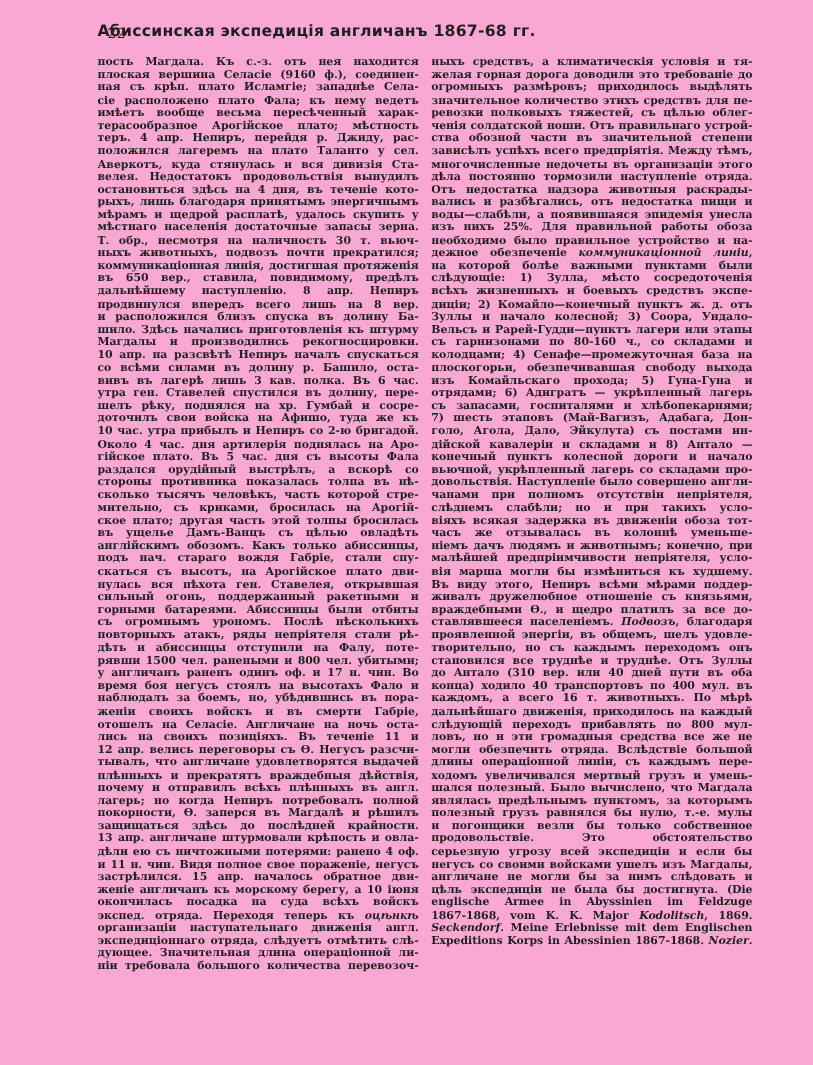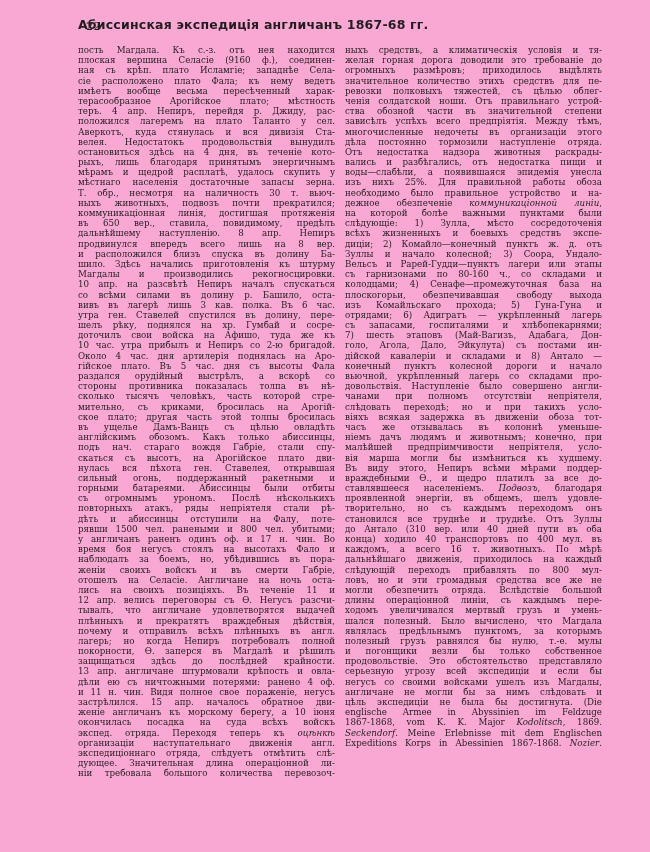--- a/index.html
+++ b/index.html
@@ -31,20 +31,21 @@
     font-weight: bold;
     font-size: 12.5px;
     letter-spacing: 0.2px;
     white-space: nowrap;
   }
   .columns {
     position: absolute;
     top: 45px; left: 78px; width: 524px;
     display: flex;
     gap: 10px;
+    font-weight: bold;
   }
   .col {
     width: 257px;
     font-size: 8.7px;
     line-height: 10.2px;
   }
   .line {
     height: 10.2px;
     overflow: hidden;
     text-align: justify;
@@ -166,27 +167,28 @@
         <div class="line"><span>изъ Комайльскаго прохода; 5) Гуна-Гуна и</span></div>
         <div class="line"><span>отрядами; 6) Адигратъ — укрѣпленный лагерь</span></div>
         <div class="line"><span>съ запасами, госпиталями и хлѣбопекарнями;</span></div>
         <div class="line"><span>7) шесть этаповъ (Май-Вагизъ, Адабага, Дон-</span></div>
         <div class="line"><span>голо, Агола, Дало, Эйкулута) съ постами ин-</span></div>
         <div class="line"><span>дійской кавалеріи и складами и 8) Антало —</span></div>
         <div class="line"><span>конечный пунктъ колесной дороги и начало</span></div>
         <div class="line"><span>вьючной, укрѣпленный лагерь со складами про-</span></div>
         <div class="line"><span>довольствія. Наступленіе было совершено англи-</span></div>
         <div class="line"><span>чанами при полномъ отсутствіи непріятеля,</span></div>
-        <div class="line"><span>слѣдовать переходѣ; но и при такихъ усло-</span></div>
+        <div class="line"><span>слѣднемъ слабѣли; но и при такихъ усло-</span></div>
         <div class="line"><span>віяхъ всякая задержка въ движеніи обоза тот-</span></div>
         <div class="line"><span>часъ же отзывалась въ колоннѣ уменьше-</span></div>
         <div class="line"><span>ніемъ дачъ людямъ и животнымъ; конечно, при</span></div>
         <div class="line"><span>малѣйшей предпріимчивости непріятеля, усло-</span></div>
         <div class="line"><span>вія марша могли бы измѣниться къ худшему.</span></div>
         <div class="line"><span>Въ виду этого, Непиръ всѣми мѣрами поддер-</span></div>
+        <div class="line"><span>живалъ дружелюбное отношеніе съ князьями,</span></div>
         <div class="line"><span>враждебными Ѳ., и щедро платилъ за все до-</span></div>
         <div class="line"><span>ставлявшееся населеніемъ. </span><i>Подвозъ</i><span>, благодаря</span></div>
         <div class="line"><span>проявленной энергіи, въ общемъ, шелъ удовле-</span></div>
         <div class="line"><span>творительно, но съ каждымъ переходомъ онъ</span></div>
         <div class="line"><span>становился все труднѣе и труднѣе. Отъ Зуллы</span></div>
         <div class="line"><span>до Антало (310 вер. или 40 дней пути въ оба</span></div>
         <div class="line"><span>конца) ходило 40 транспортовъ по 400 мул. въ</span></div>
         <div class="line"><span>каждомъ, а всего 16 т. животныхъ. По мѣрѣ</span></div>
         <div class="line"><span>дальнѣйшаго движенія, приходилось на каждый</span></div>
         <div class="line"><span>слѣдующій переходъ прибавлять по 800 мул-</span></div>

